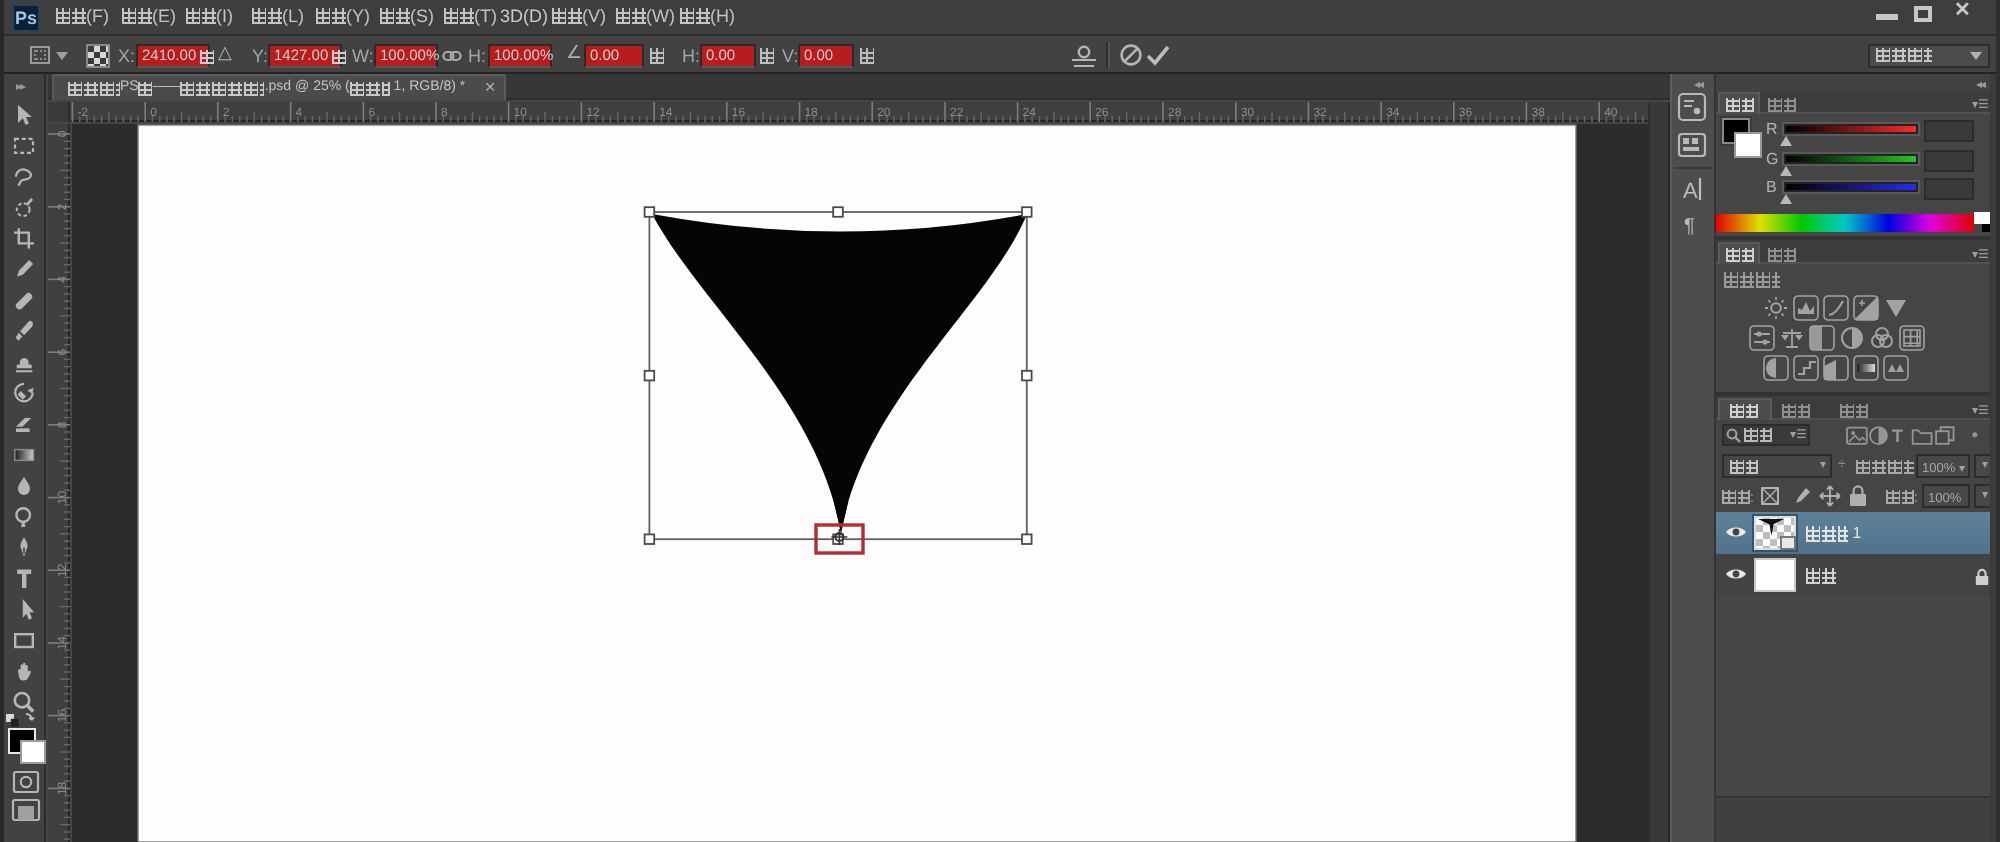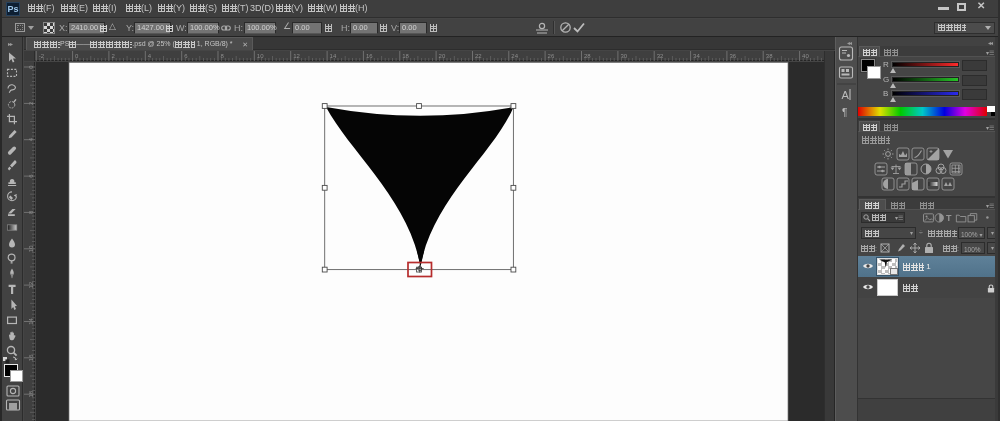--- a/index.html
+++ b/index.html
@@ -1,21 +1,21 @@
 <!DOCTYPE html>
 <html><head><meta charset="utf-8"><style>
 *{margin:0;padding:0;box-sizing:border-box}
 html,body{width:1000px;height:421px;overflow:hidden;background:#454545;
  font-family:"Liberation Sans",sans-serif;}
 .abs{position:absolute;font-size:8px;line-height:8px}
 .zh{display:inline-block;vertical-align:middle;
  background:repeating-linear-gradient(0deg,currentColor 0 1px,rgba(0,0,0,0) 1px 2.6px),
  repeating-linear-gradient(90deg,currentColor 0 1px,rgba(0,0,0,0) 1px 3.2px);
  -webkit-mask:repeating-linear-gradient(90deg,#000 0 6.8px,rgba(0,0,0,0) 6.8px 8px);}
-.fld{position:absolute;background:#737373;border:1px solid #2a2a2a;border-bottom-color:#565656;
+.fld{position:absolute;background:#b91c1c;border:1px solid #2a2a2a;border-bottom-color:#565656;
  color:#d2d2d2;font-size:7.5px;line-height:10px;padding:0 2px;white-space:nowrap}
 .lab{position:absolute;color:#a6a6a6;font-size:9px;}
 .tabtxt{font-size:7px;color:#c4c4c4;vertical-align:middle;line-height:8px}
 </style></head><body>
 
 <div class="abs" style="left:0;top:0;width:1000px;height:18px;background:#3e3e3e;border-bottom:1px solid #2e2e2e"></div>
 <div class="abs" style="left:0;top:0;width:2px;height:421px;background:#282828;z-index:50"></div>
 <div class="abs" style="left:998px;top:0;width:2px;height:421px;background:#2f2f2f;z-index:50"></div>
 <div class="abs" style="left:6px;top:2px;width:14px;height:14px;background:#0d1f33;border:1px solid #27425e;color:#9ec7ea;font-size:9px;font-weight:bold;text-align:center;line-height:13px">Ps</div>
 <div class="abs" style="left:28px;top:4px;height:10px"><span class="zh" style="width:15px;height:8px;color:#c3c3c3;"></span><span style="font-size:9px;color:#c3c3c3;vertical-align:middle">(F)</span></div>

